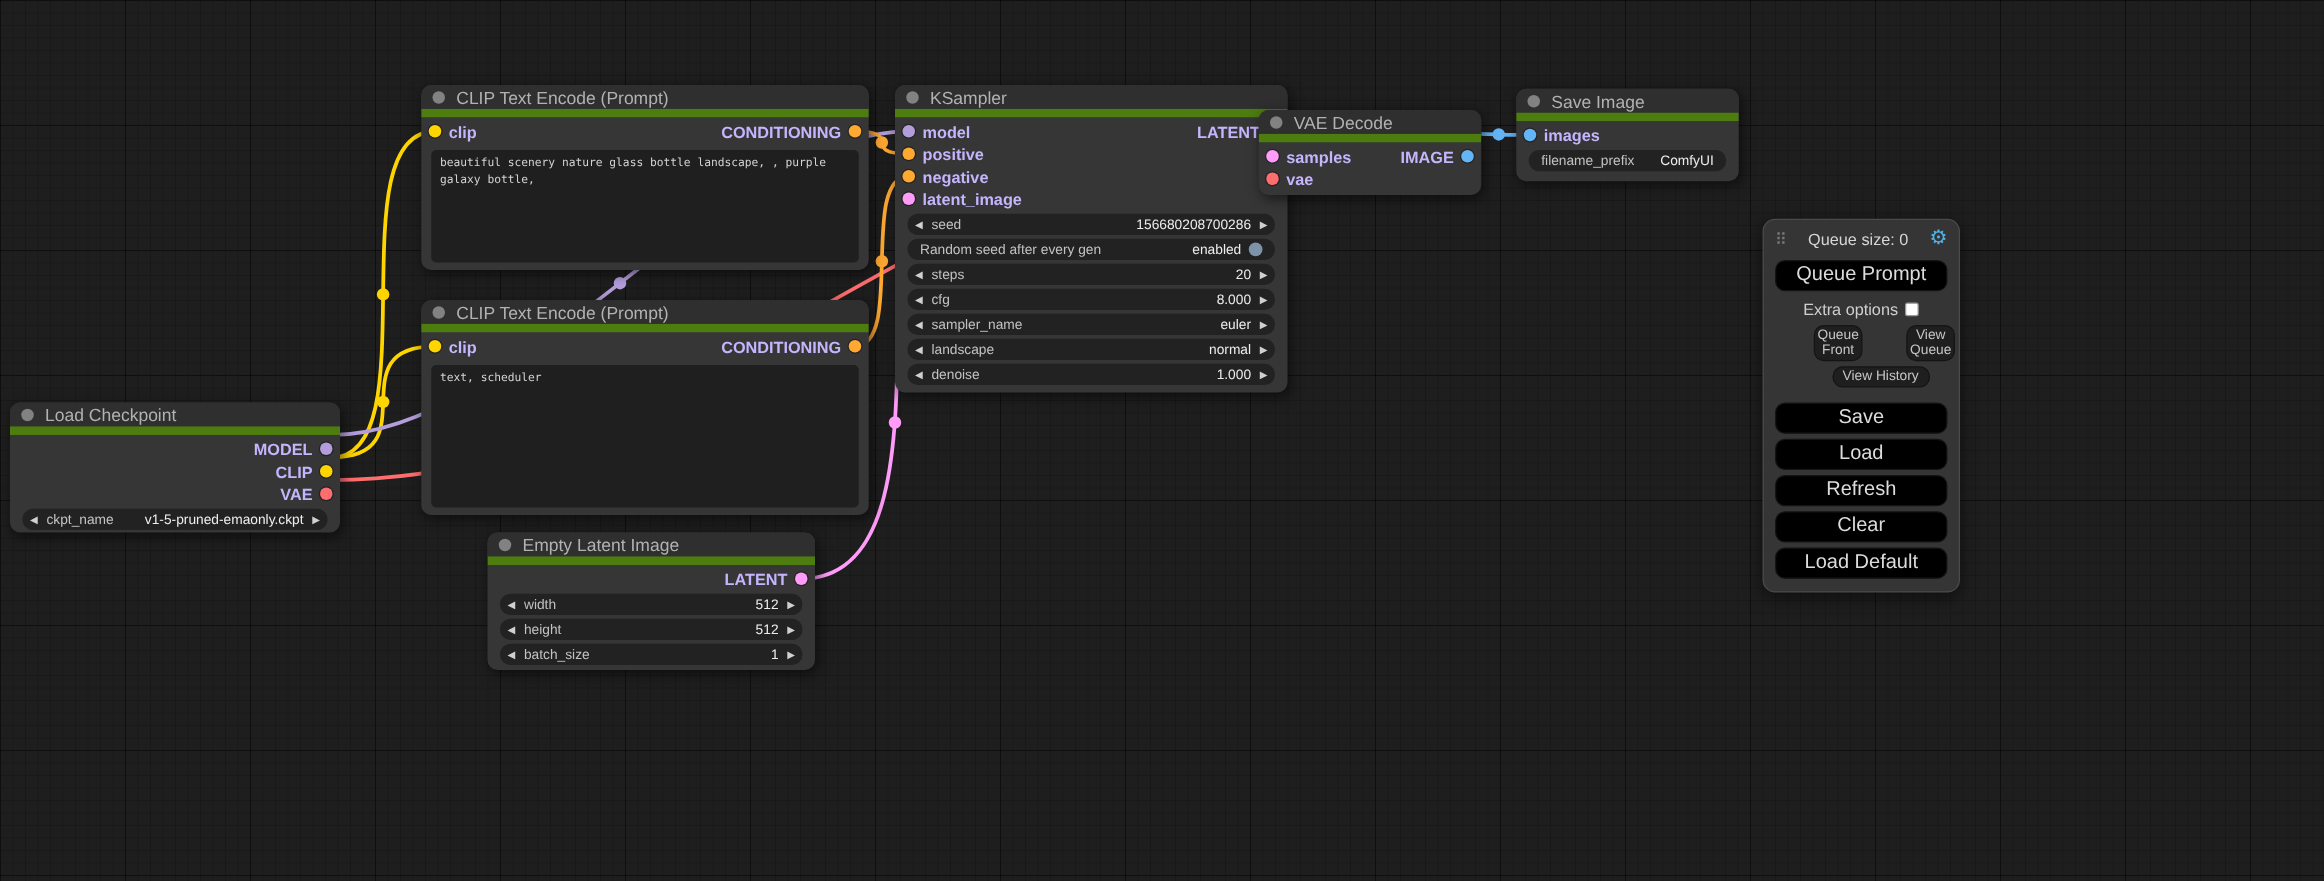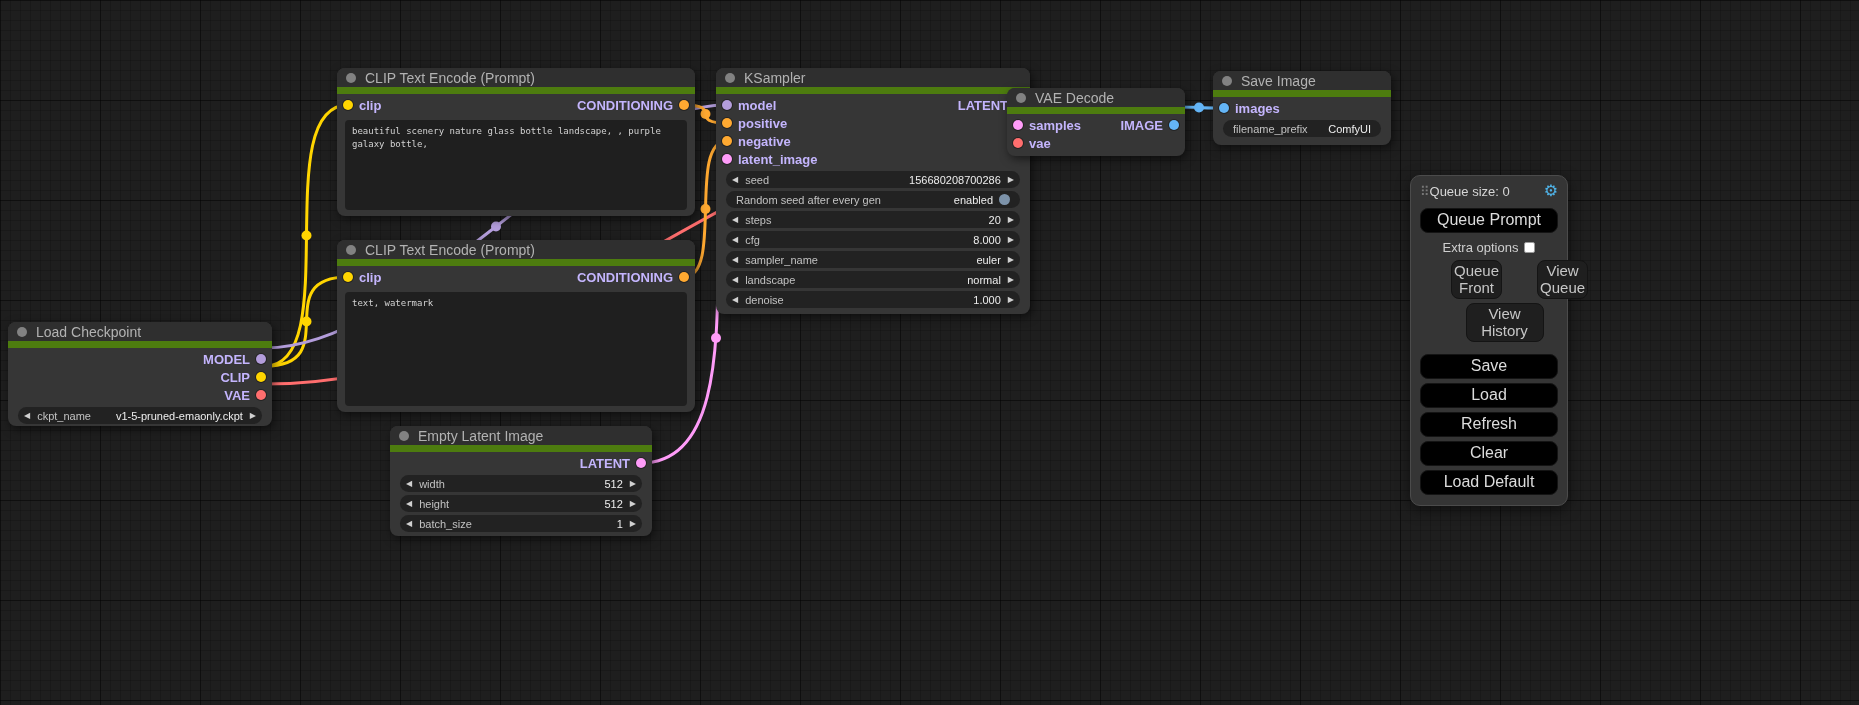--- a/index.html
+++ b/index.html
@@ -42,30 +42,30 @@
   .node-text { margin:6px 8px 0 8px; background:#1f1f1f; border-radius:4px; padding:5px 7px;
                font-family:"DejaVu Sans Mono", monospace; font-size:9px; line-height:1.45;
                color:#d2d2d2; white-space:pre-wrap; overflow:hidden; }
 
   .queue-panel { position:absolute; left:1410px; top:175px; width:158px; z-index:3;
                  background:#353535; border:1px solid #4b4b4b; border-radius:10px;
                  padding:7px 9px 10px 9px; box-shadow:0 4px 14px rgba(0,0,0,.5);
                  display:flex; flex-direction:column; align-items:center; }
   .qp-header { display:flex; align-items:center; width:100%; margin-bottom:5px; }
   .drag-handle { color:#777; font-size:13px; cursor:grab; flex:none; }
-  .queue-size { flex:1; color:#d6d6d6; font-size:13px; }
+  .queue-size { flex:1; text-align:center; color:#d6d6d6; font-size:13px; }
   .gear { color:#4fb3e8; font-size:16px; flex:none; line-height:1; }
   button { font-family:inherit; cursor:pointer; }
   .btn { display:block; width:100%; background:#000000; border:1px solid #141414; border-radius:8px;
          color:#dcdcdc; font-size:16px; text-align:center; padding:2px 0 3px 0; margin-top:4px; }
   .extra-row { display:flex; align-items:center; gap:6px; margin-top:7px; color:#cfcfcf; font-size:13px; }
   .checkbox { width:11px; height:11px; background:#ffffff; border:1px solid #9a9a9a; border-radius:2px; flex:none; }
   .small-row { display:flex; gap:4px; margin-top:5px; width:100%; }
   .btn-small { flex:1; background:#1f1f1f; border:1px solid #141414; border-radius:8px;
-               color:#c6c6c6; font-size:15px; padding:1px 2px 2px 2px; text-align:center;margin-left:31px; }
+               color:#c6c6c6; font-size:11px; padding:1px 2px 2px 2px; text-align:center;margin-left:31px; }
   .btn-history { flex:none; width:78px; margin-top:4px; }
   .qp-gap { height:8px; }
 </style>
 </head>
 <body>
 
 <div id="canvas">
 
   <svg class="wires" width="1859" height="705" viewBox="0 0 1859 705">
     <g fill="none" stroke-width="3">
@@ -155,21 +155,21 @@
         <div class="slot-group">
           <span class="dot" style="background: rgb(255, 213, 0);"></span>
           <span class="slot-label">clip</span>
         </div>
         <div class="slot-group">
           <span class="slot-label">CONDITIONING</span>
           <span class="dot" style="background: rgb(255, 169, 49);"></span>
         </div>
       </div>
     </div>
-    <div class="node-text" style="height:114px">text, watermark</div>
+    <div class="node-text" style="height:114px">text, scheduler</div>
   </div>
 
   <div class="node" style="left:390px;top:426px;width:262px;height:110px">
     <div class="node-title">
       <span class="collapse-dot"></span>
       <span class="title-label">Empty Latent Image</span>
     </div>
     <div class="slots">
       <div class="slot-row out-only">
         <div class="slot-group">

